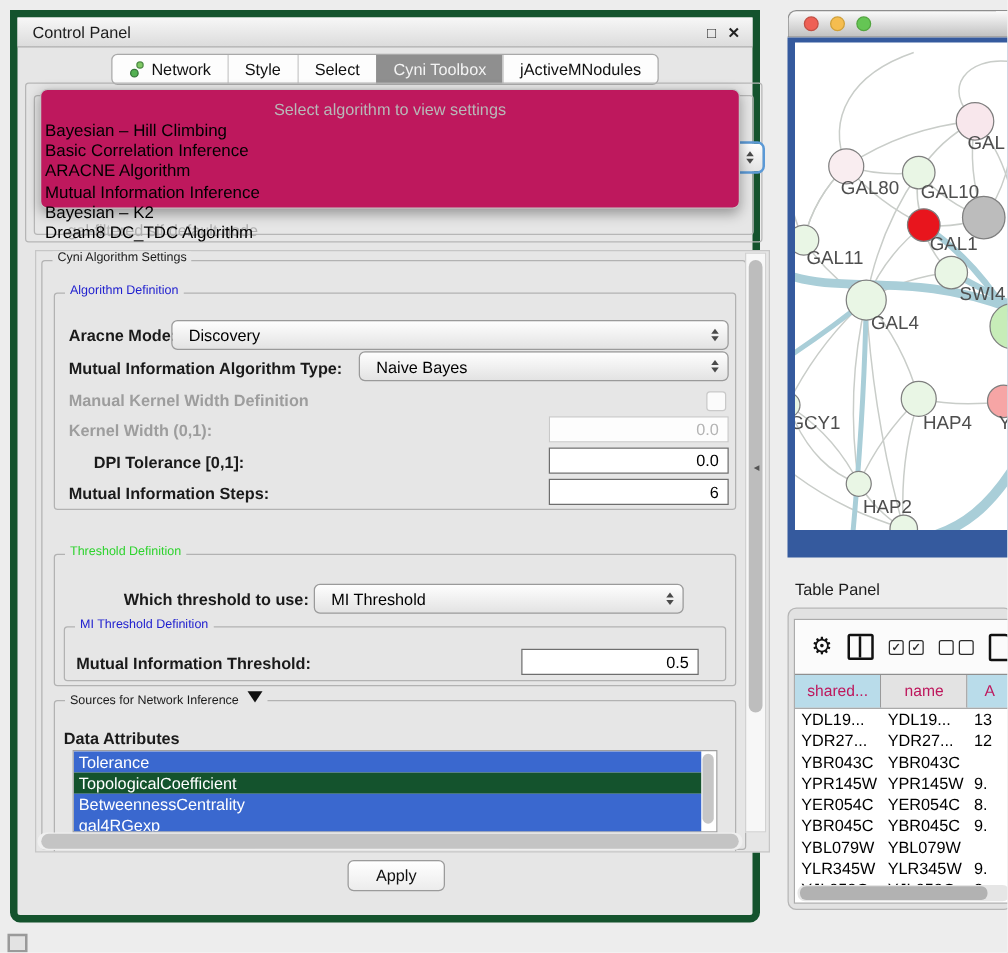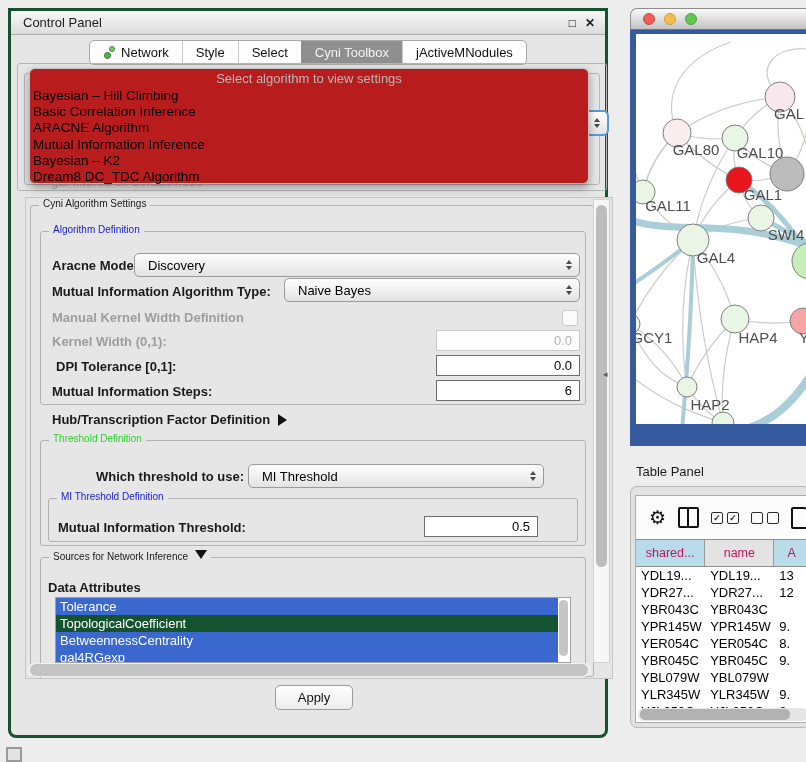--- a/index.html
+++ b/index.html
@@ -1,20 +1,20 @@
 <!DOCTYPE html>
 <html><head>
 <meta charset="utf-8">
 <style>
   html,body{margin:0;padding:0;}
   #screen{position:relative;width:806px;height:762px;background:#ededed;overflow:hidden;
           font-family:"Liberation Sans",sans-serif;-webkit-font-smoothing:antialiased;}
   
   #cpanel{position:absolute;left:8px;top:8px;width:600px;height:730px;background:#e6e6e6;
-          border:3px solid #14532d;border-radius:0 0 8px 8px;box-sizing:border-box;}
+          border:6px solid #14532d;border-radius:0 0 8px 8px;box-sizing:border-box;}
   .titlebar{position:absolute;left:0;top:0;right:0;height:24px;
             background:linear-gradient(#f7f7f7,#dcdcdc);border-bottom:1px solid #adadad;
             display:flex;align-items:center;font-size:13px;color:#1c1c1c;padding-left:12px;box-sizing:border-box;}
   .tb-icons{margin-left:auto;margin-right:10px;display:flex;gap:9px;font-size:12px;font-weight:bold;color:#222;}
   
   .segwrap{position:absolute;left:0;right:0;display:flex;justify-content:center;}
   .segbar{display:flex;background:#fdfdfd;border:1px solid #a9a9a9;border-radius:5px;overflow:hidden;height:23px;}
   .seg{display:flex;align-items:center;padding:0 13px;font-size:13px;color:#111;border-left:1px solid #c9c9c9;}
   .seg:first-child{border-left:none;}
   .seg.sel{background:#8f8f8f;color:#f3f3f3;border-left-color:#8f8f8f;}
@@ -22,23 +22,23 @@
   .nettab-icon::before{content:"";position:absolute;left:1px;top:6px;width:5px;height:5px;border-radius:50%;
                        background:#53b152;border:1px solid #37753a;}
   .nettab-icon::after{content:"";position:absolute;right:1px;top:0;width:4px;height:4px;border-radius:50%;
                       background:#7fc963;border:1px solid #4c8a44;}
   
   .panel-rect{position:absolute;border:1px solid #b6b6b6;border-radius:3px;}
   #ghost-text{position:absolute;left:40px;top:163px;font-size:13px;color:#b0b0b0;z-index:1;}
   #combo-sliver{position:absolute;left:556px;top:99px;width:42px;height:26px;border:2px solid #5b99d6;
                 border-radius:6px;background:linear-gradient(#fefefe,#e4e4e4);z-index:2;display:flex;align-items:center;box-sizing:border-box;}
   
-  #dropdown{position:absolute;left:18px;top:57px;width:560px;height:116px;background:#b91c1c;
+  #dropdown{position:absolute;left:18px;top:57px;width:560px;height:96px;background:#be185d;
             border:1px solid #c4c4c4;border-radius:6px;box-shadow:0 4px 10px rgba(0,0,0,.35);
-            z-index:5;padding-top:2px;box-sizing:border-box;}
+            z-index:5;padding-top:8px;box-sizing:border-box;}
   .dd-head{color:#b8b8b8;text-align:center;font-size:13px;height:17px;line-height:15px;}
   .dd-item{font-size:13.5px;height:16.2px;line-height:16.2px;padding-left:3px;color:#000;white-space:nowrap;}
   .dd-item.bold{font-weight:normal;}
   
   #scrollpane{position:absolute;left:14px;top:186px;width:588px;height:482px;background:#e6e6e6;
               border:1px solid #c6c6c6;box-sizing:border-box;overflow:hidden;}
   .group{position:absolute;border:1px solid #b2b2b2;border-radius:3px;}
   .glabel{position:absolute;top:-8px;left:8px;background:#e6e6e6;padding:0 4px;font-size:10px;color:#1a1a1a;white-space:nowrap;}
   .glabel.blue{color:#2121cf;}
   .glabel.green{color:#2ed32e;}
@@ -173,42 +173,39 @@
       </div>
       <span class="lbl" style="left:26px;top:86px;">Mutual Information Algorithm Type:</span>
       <div class="combo" style="left:258px;top:80px;width:296px;">
         <span>Naive Bayes</span>
         <span class="spin"></span>
       </div>
       <span class="lbl dis" style="left:26px;top:112px;">Manual Kernel Width Definition</span>
       <div class="cb" style="left:536px;top:112px;"></div>
       <span class="lbl dis" style="left:26px;top:136px;">Kernel Width (0,1):</span>
       <div class="tf dis" style="left:410px;top:132px;width:144px;height:21px;">0.0</div>
-      <span class="lbl" style="left:10px;top:161px;padding-left:20px;">DPI Tolerance [0,1]:</span>
+      <span class="lbl" style="left:26px;top:161px;padding-left:20px;">DPI Tolerance [0,1]:</span>
       <div class="tf" style="left:410px;top:157px;width:144px;height:21px;">0.0</div>
       <span class="lbl" style="left:26px;top:186px;">Mutual Information Steps:</span>
       <div class="tf" style="left:410px;top:182px;width:144px;height:21px;">6</div>
 
-      <span class="lbl" style="left:26px;top:214px;">
-        <span>Hub/Transcription Factor Definition</span><span class="tri-right"></span>
-      </span>
 
       <div class="group" style="left:14px;top:242px;width:544px;height:104px;">
         <span class="glabel green">Threshold Definition</span>
       </div>
       <span class="lbl" style="left:70px;top:271px;">Which threshold to use:</span>
       <div class="combo" style="left:222px;top:266px;width:296px;">
         <span>MI Threshold</span>
         <span class="spin"></span>
       </div>
       <div class="group" style="left:22px;top:300px;width:528px;height:42px;">
         <span class="glabel blue">MI Threshold Definition</span>
       </div>
       <span class="lbl" style="left:32px;top:322px;">Mutual Information Threshold:</span>
-      <div class="tf" style="left:398px;top:318px;width:114px;height:21px;">0.5</div>
+      <div class="tf" style="left:388px;top:318px;width:142px;height:21px;">0.5</div>
 
       <div class="group" style="left:14px;top:359px;width:544px;height:130px;">
         <span class="glabel">
           <span>Sources for Network Inference</span><span class="tri-down"></span>
         </span>
       </div>
       <span class="lbl" style="left:22px;top:382px;">Data Attributes</span>
     </div>
 
     <div id="attr-list">

